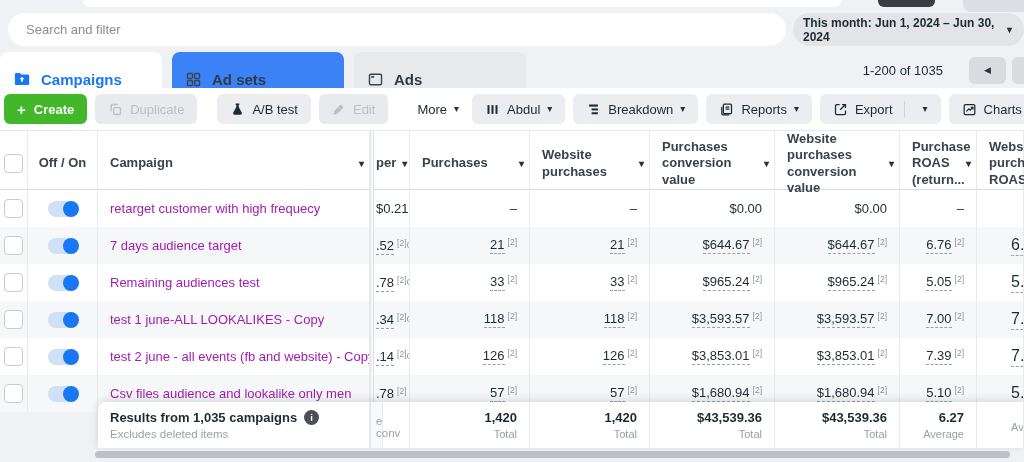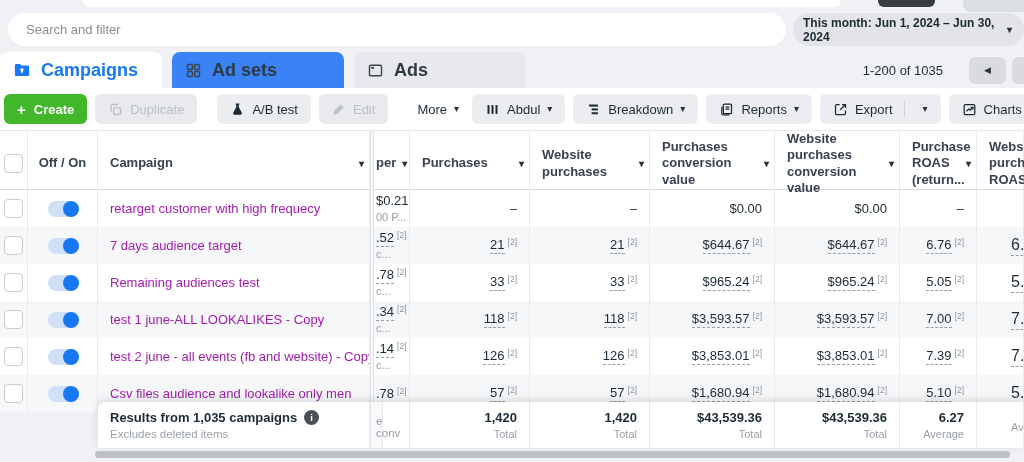--- a/index.html
+++ b/index.html
@@ -10,21 +10,21 @@
   .frag-dark{position:absolute;left:878px;top:0;width:57px;height:7px;background:#3a3d42;border-radius:0 0 6px 6px;}
   .frag-gray{position:absolute;left:963px;top:0;width:61px;height:12px;background:#dcdfe3;border-radius:0 0 0 8px;}
   
   .searchbar{position:absolute;left:8px;top:13px;width:778px;height:33px;background:#fff;border-radius:17px;display:flex;align-items:center;}
   .searchbar input{border:none;outline:none;background:transparent;width:100%;height:100%;padding:0 18px;font-size:13px;font-family:inherit;color:#1c2b33;}
   .searchbar input::placeholder{color:#8a8d91;}
   .datepill{position:absolute;left:793px;top:13px;width:231px;height:33px;background:#e2e4e8;border-radius:17px;display:flex;align-items:center;justify-content:flex-end;padding:0 12px 0 10px;box-sizing:border-box;font-size:12px;font-weight:600;color:#1c2b33;cursor:pointer;}
   .datepill .caret{margin-left:7px;}
   .caret{font-size:10px;color:#2c3137;line-height:1;}
   
-  .tab{position:absolute;top:52px;height:36px;border-radius:8px 8px 0 0;display:flex;align-items:center;padding-left:13px;box-sizing:border-box;font-size:18px;font-weight:700;cursor:pointer;}
+  .tab{position:absolute;top:52px;height:36px;border-radius:8px 8px 0 0;display:flex;align-items:flex-end;padding-left:13px;box-sizing:border-box;font-size:15px;font-weight:700;cursor:pointer;}
   .tab .ticon{display:inline-flex;margin-right:10px;}
   .tab-campaigns{left:0;width:162px;background:#fff;color:#1877f2;}
   .tab-adsets{left:172px;width:172px;background:#3b82f6;color:#2f3b44;}
   .tab-ads{left:354px;width:172px;background:#e7e9ec;color:#2f3b44;}
   
   .pag{position:absolute;top:53px;right:0;height:34px;display:flex;align-items:center;}
   .pag-text{font-size:13px;color:#1c2b33;margin-right:20px;}
   .pbtn{width:37px;height:27px;background:#d9dbdf;border-radius:6px;display:flex;align-items:center;justify-content:center;font-size:9px;color:#2c3137;cursor:pointer;margin-left:6px;}
   .pbtn.next{margin-right:-25px;}
   
@@ -58,21 +58,21 @@
   .c-check{justify-content:center;}
   .c-toggle{justify-content:center;}
   .checkbox{width:17px;height:17px;border:1px solid #c8cbd0;border-radius:4px;background:#fff;display:inline-block;cursor:pointer;}
   .toggle{width:30px;height:16px;border-radius:9px;background:#cfe0f7;position:relative;display:inline-block;cursor:pointer;}
   .knob{position:absolute;right:-1px;top:0;width:16px;height:16px;border-radius:50%;background:#1877f2;}
   .camplink{color:#a21caf;font-size:13px;white-space:nowrap;overflow:hidden;padding-left:12px;text-decoration:none;cursor:pointer;}
   .num{justify-content:flex-end;padding-right:12px;font-size:13px;color:#1c2b33;white-space:nowrap;}
   .val.u{border-bottom:1px dashed #9aa0a6;padding-bottom:1px;cursor:pointer;}
   .ref{font-size:8.5px;color:#8d949e;margin-left:3px;position:relative;top:-4px;}
   .c-frag{padding-left:2px;overflow:hidden;}
-  .fragwrap{display:flex;flex-direction:column;line-height:1.35;white-space:nowrap;font-size:13px;}
+  .fragwrap{display:flex;line-height:1.35;white-space:nowrap;font-size:13px;}
   .subtxt{font-size:11px;color:#99a0a7;}
   .c-wroas{justify-content:flex-start;padding:0 0 0 34px;overflow:hidden;}
   
   .fcard{position:absolute;left:98px;top:402px;width:926px;height:46px;background:#fff;border-radius:8px 0 0 0;
          box-shadow:0 -2px 8px rgba(0,0,0,.13);display:grid;
          grid-template-columns:272px 4px 36px 120px 120px 125px 125px 77px 47px;}
   .fc{border-right:1px solid #e8eaed;display:flex;flex-direction:column;justify-content:center;align-items:flex-end;padding-right:12px;box-sizing:border-box;min-width:0;}
   .fval{font-weight:700;font-size:13px;color:#1c2b33;white-space:nowrap;}
   .flab{font-size:11px;color:#99a0a7;margin-top:3px;white-space:nowrap;}
   .fc-camp{align-items:flex-start;padding-left:12px;}

